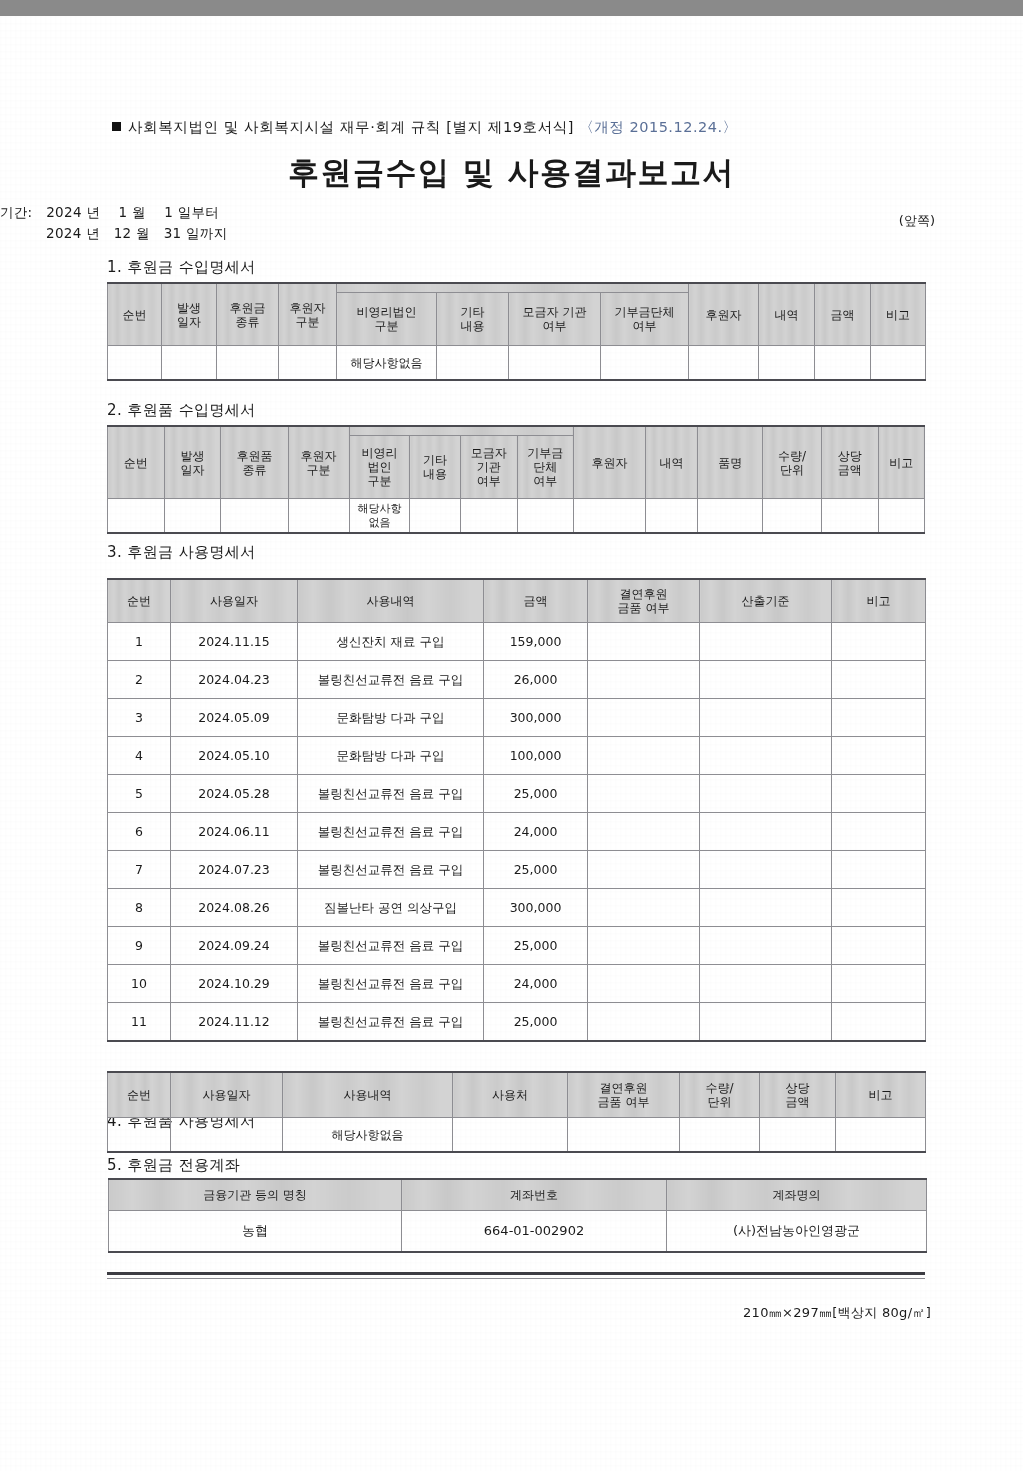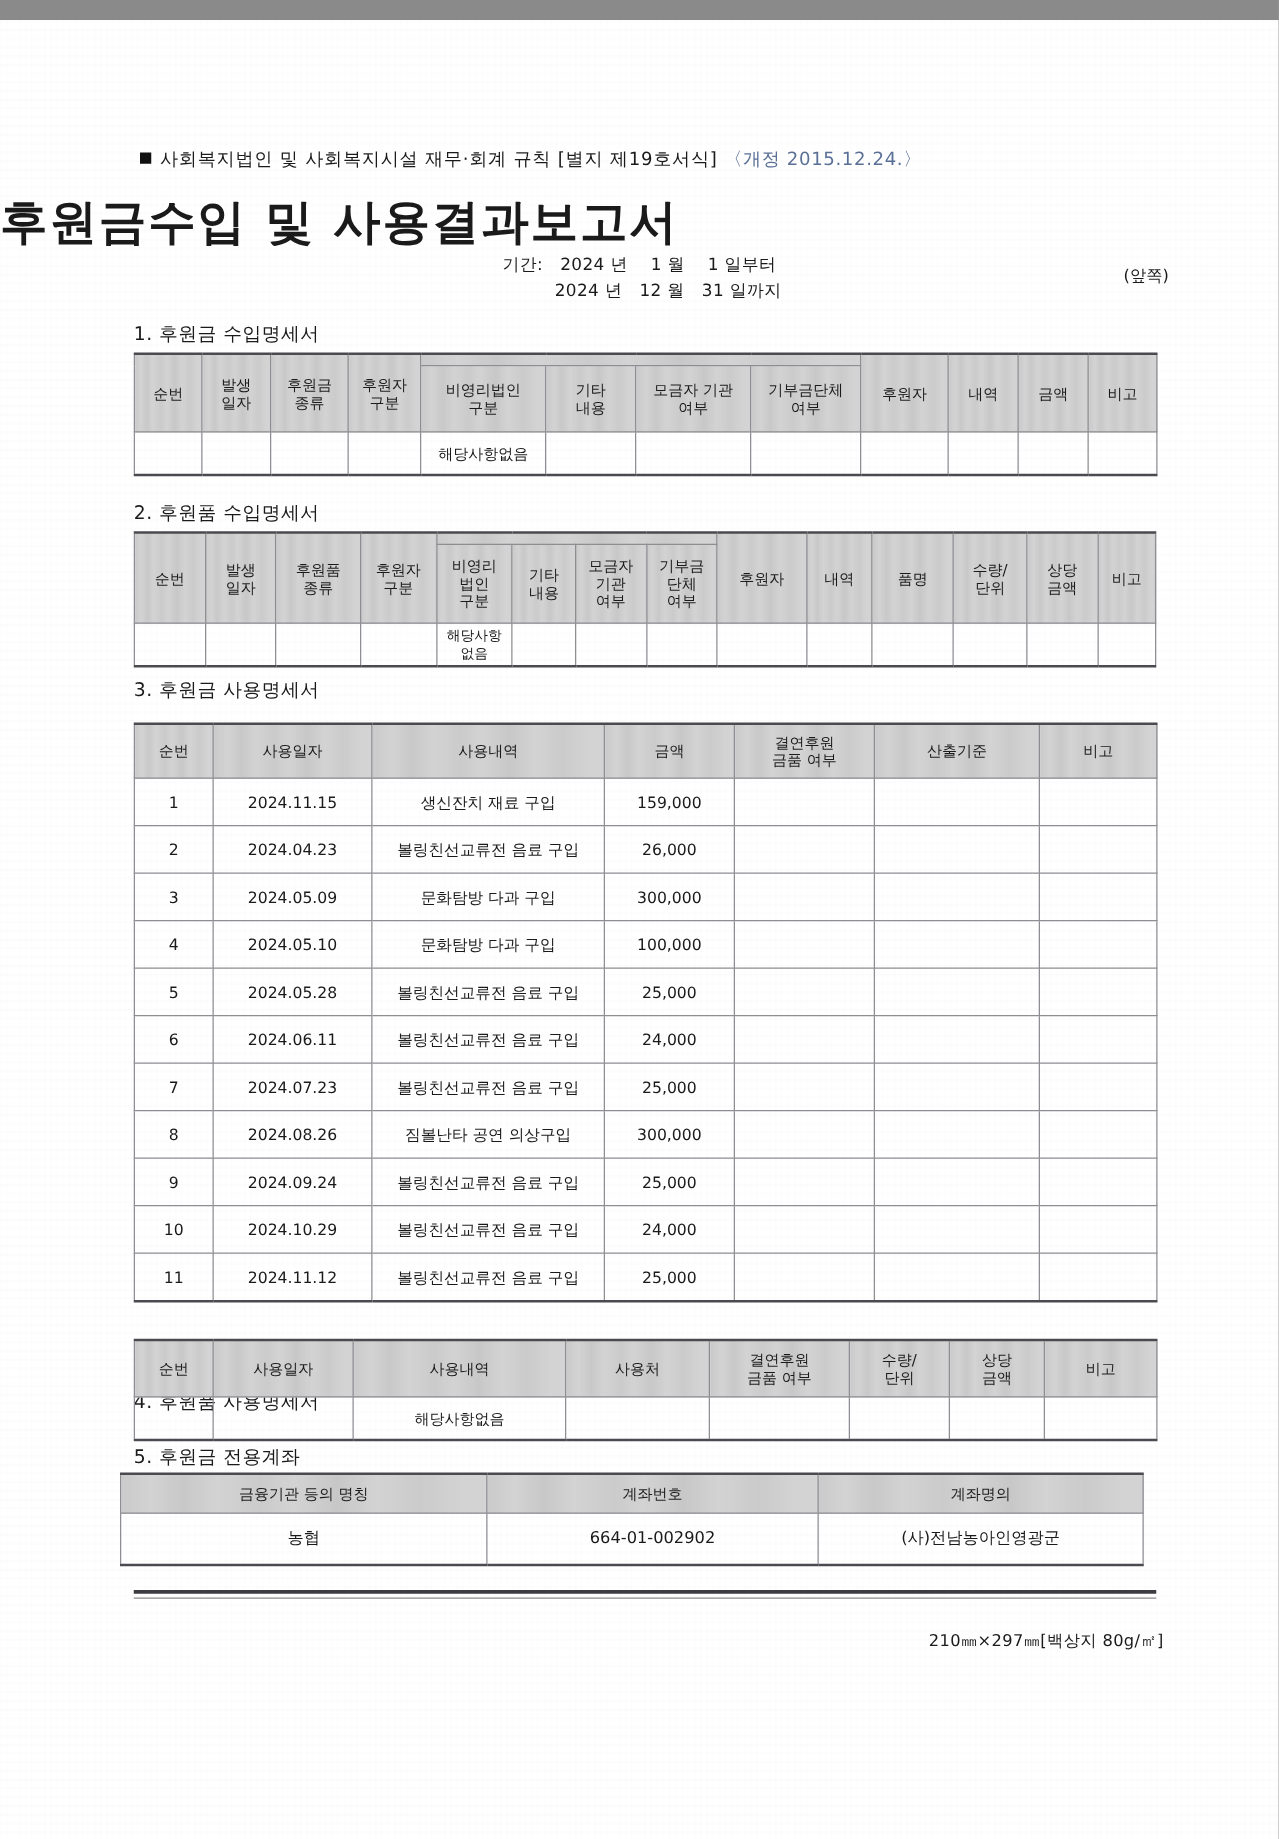--- a/index.html
+++ b/index.html
@@ -42,31 +42,31 @@
   }
   .doc-header .rev {
     color: #5a6f96;
     letter-spacing: 0.5px;
   }
 
   .doc-title {
     position: absolute;
     left: 0; right: 0;
     top: 136px;
-    text-align: left;
-    font-size: 38px;
+    text-align: center;
+    font-size: 31px;
     font-weight: bold;
     letter-spacing: 1.5px;
   }
 
   .period {
     position: absolute;
     left: 0; right: 0;
     top: 186px;
-    text-align: center;
+    text-align: left;
     font-size: 13.5px;
     line-height: 21px;
     letter-spacing: 0.3px;
   }
   .period .ln { white-space: pre; }
 
   .front-mark {
     position: absolute;
     right: 88px;
     top: 196px;
@@ -484,21 +484,21 @@
         <td></td>
         <td></td>
         <td></td>
         <td></td>
       </tr>
     </tbody>
   </table>
 
   <div class="sec-title" style="top:1140px;">5. 후원금 전용계좌</div>
 
-  <table class="grid t5" style="left:96px; top:1162px; width:818px;">
+  <table class="grid t5" style="left:108px; top:1162px; width:818px;">
     <colgroup>
       <col style="width:293px">
         <col style="width:265px">
         <col style="width:260px">
     </colgroup>
     <thead>
       <tr class="toprail">
         <th class="hdr-grey div">금융기관 등의 명칭</th>
         <th class="hdr-grey div">계좌번호</th>
         <th class="hdr-grey">계좌명의</th>

